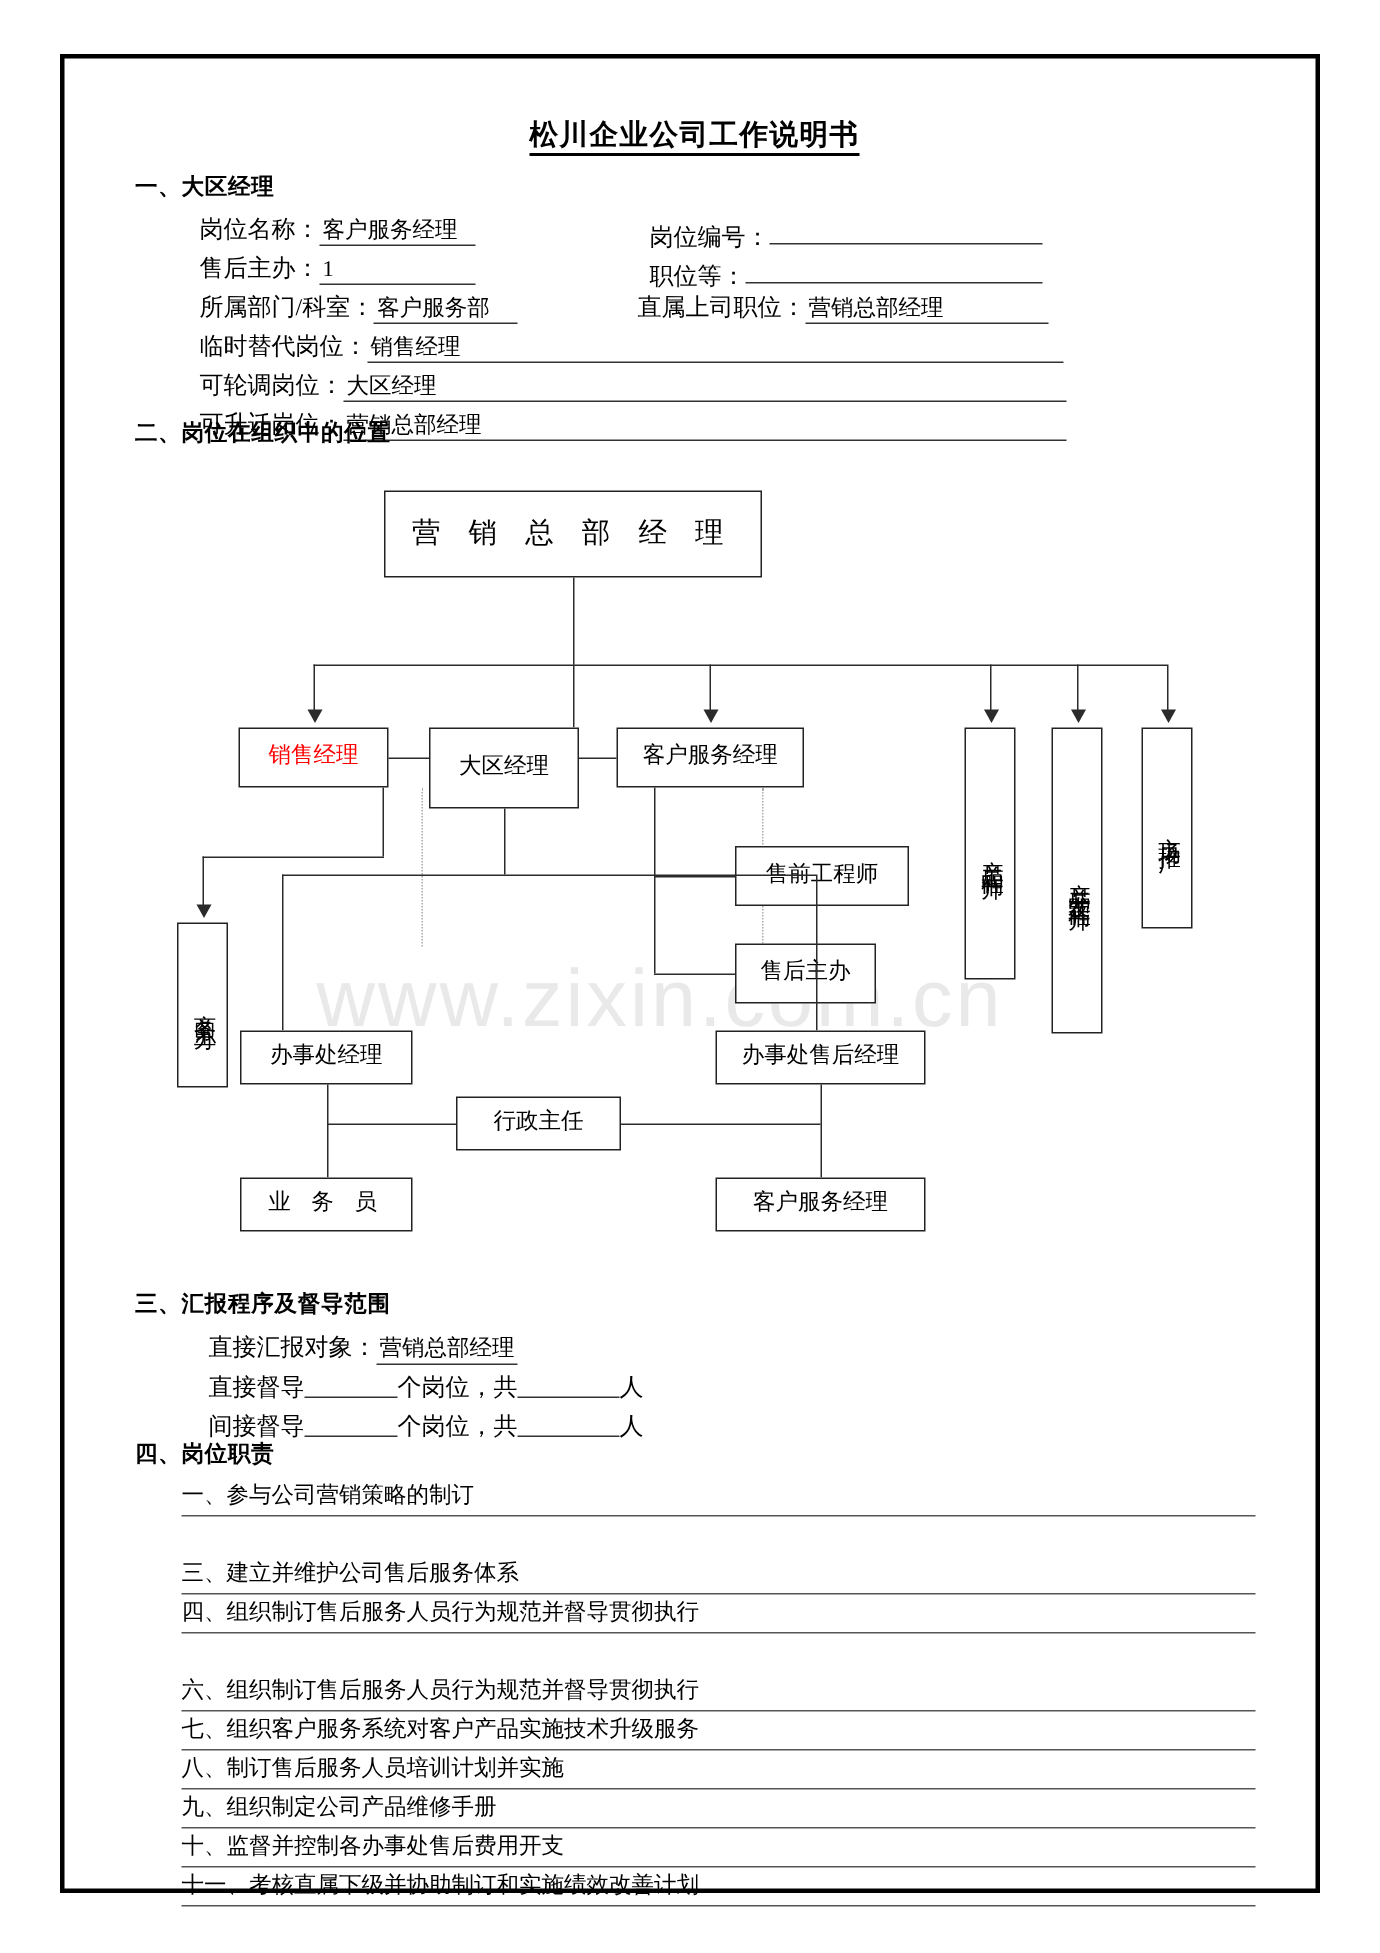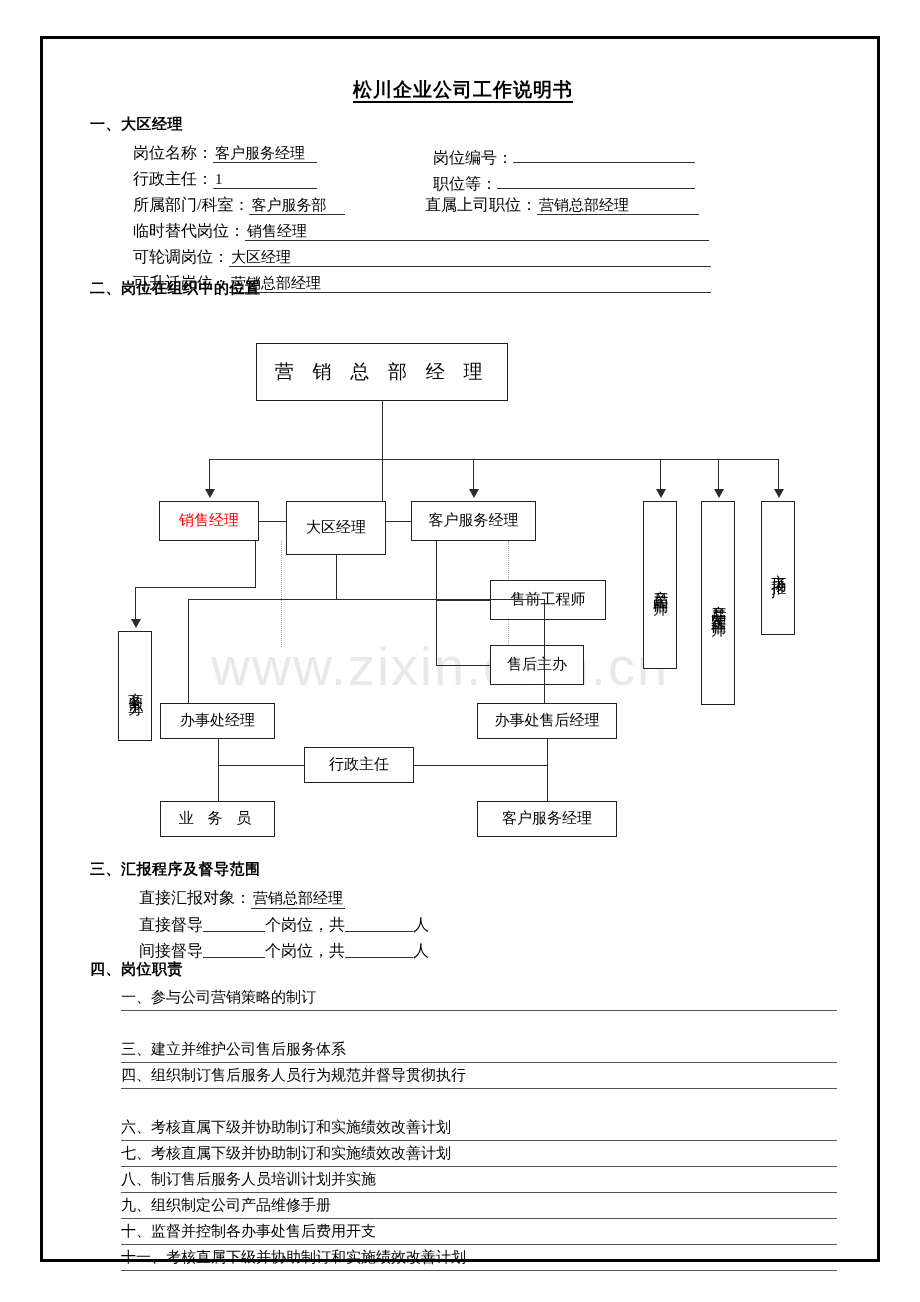--- a/index.html
+++ b/index.html
@@ -33,21 +33,21 @@
   .field-row{position:absolute;left:80px;height:26px;font-size:16px;white-space:nowrap;margin-left:10px;}
   .fld-label{display:inline-block;}
   .fld-val{
     display:inline-block;border-bottom:1px solid #333;
     text-align:left;padding:0 2px 1px 2px;height:20px;line-height:20px;
     font-size:15px;box-sizing:border-box;
   }
   .pair{position:absolute;}
 
   
-  .chart{position:absolute;left:0;top:16px;width:840px;height:560px;}
+  .chart{position:absolute;left:0;top:0;width:840px;height:560px;}
   .node{
     position:absolute;border:1px solid #222;background:#fff;
     display:flex;align-items:center;justify-content:center;
     font-size:15px;text-align:center;box-sizing:border-box;
     line-height:1.15;
   }
   .node.vert{
     writing-mode:vertical-rl;text-orientation:upright;
     letter-spacing:3px;font-size:15px;
   }
@@ -102,21 +102,21 @@
   <div class="sec-head" id="sec1-head">一、大区经理</div>
 
   <div class="field-row" style="top:104px;">
     <span class="fld-label">岗位名称：</span><span class="fld-val" style="width:104px;">客户服务经理</span>
     <span class="pair" style="left:300px;top:0;">
       <span class="fld-label">岗位编号：</span><span class="fld-val" style="width:182px;"></span>
     </span>
   </div>
 
   <div class="field-row" style="top:130px;">
-    <span class="fld-label">行政主任：</span><span class="fld-val" style="width:104px;">1</span>
+    <span class="fld-label">售后主办：</span><span class="fld-val" style="width:104px;">1</span>
     <span class="pair" style="left:300px;top:0;">
       <span class="fld-label">职位等：</span><span class="fld-val" style="width:198px;"></span>
     </span>
   </div>
 
   <div class="field-row" style="top:156px;">
     <span class="fld-label">所属部门/科室：</span><span class="fld-val" style="width:96px;">客户服务部</span>
     <span class="pair" style="left:292px;top:0;">
       <span class="fld-label">直属上司职位：</span><span class="fld-val" style="width:162px;">营销总部经理</span>
     </span>
@@ -218,20 +218,20 @@
 
   <div class="sec3-line" style="top:901px;">
     <span>间接督导</span><span class="blank" style="width:62px;"></span><span>个岗位，共</span><span class="blank" style="width:68px;"></span><span>人</span>
   </div>
 
   <div class="sec-head" id="sec4-head">四、岗位职责</div>
 
   <div class="duty" style="top:946px;">一、参与公司营销策略的制订</div>
   <div class="duty" style="top:998px;">三、建立并维护公司售后服务体系</div>
   <div class="duty" style="top:1024px;">四、组织制订售后服务人员行为规范并督导贯彻执行</div>
-  <div class="duty" style="top:1076px;">六、考核直属下级并协助制订和实施绩效改善计划</div>
-  <div class="duty" style="top:1102px;">七、考核直属下级并协助制订和实施绩效改善计划</div>
+  <div class="duty" style="top:1076px;">六、组织制订售后服务人员行为规范并督导贯彻执行</div>
+  <div class="duty" style="top:1102px;">七、组织客户服务系统对客户产品实施技术升级服务</div>
   <div class="duty" style="top:1128px;">八、制订售后服务人员培训计划并实施</div>
   <div class="duty" style="top:1154px;">九、组织制定公司产品维修手册</div>
   <div class="duty" style="top:1180px;">十、监督并控制各办事处售后费用开支</div>
   <div class="duty" style="top:1206px;">十一、考核直属下级并协助制订和实施绩效改善计划</div>
 
 </div>
 
 </body></html>

